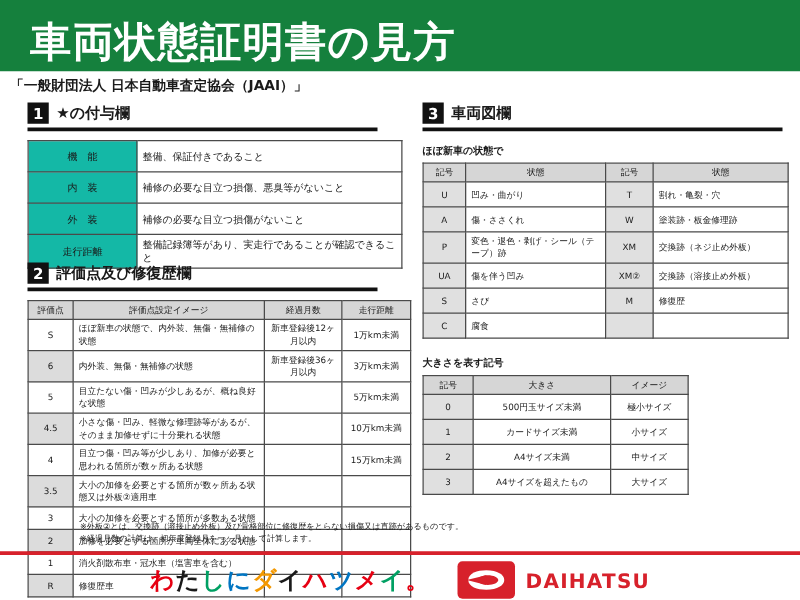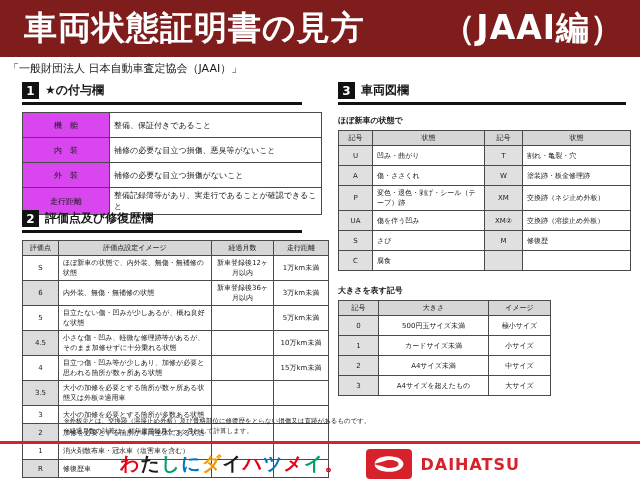--- a/index.html
+++ b/index.html
@@ -4,44 +4,44 @@
 <style>
   html,body{margin:0;padding:0;}
   body{
     width:640px;height:480px;position:relative;background:#ffffff;
     font-family:"DejaVu Sans","Liberation Sans",sans-serif;
     color:#1a1a1a;overflow:hidden;
   }
   
   .banner{
     position:absolute;top:0;left:0;width:640px;height:57px;
-    background:#7f1d1d;display:flex;align-items:center;
+    background:#15803d;display:flex;align-items:flex-end;
     justify-content:space-between;box-sizing:border-box;
     padding:0 16px 0 24px;
   }
   .banner .title,.banner .edition{
     color:#ffffff;font-weight:bold;font-size:33px;letter-spacing:1px;white-space:nowrap;
   }
   
-  .assoc{position:absolute;top:61px;left:8px;font-size:11px;font-weight:normal;}
+  .assoc{position:absolute;top:61px;left:8px;font-size:11px;font-weight:bold;}
   
   .sec{position:absolute;}
   .sec-head{display:flex;align-items:center;gap:6px;border-bottom:3px solid #111;
     padding-bottom:3px;}
   .badge{width:17px;height:17px;background:#111;color:#fff;font-size:12px;font-weight:bold;
     display:flex;align-items:center;justify-content:center;flex:0 0 auto;}
   .sec-title{font-size:12px;font-weight:bold;white-space:nowrap;}
   
   table{border-collapse:collapse;table-layout:fixed;}
   td,th{border:1px solid #4a4a4a;padding:2px 4px;vertical-align:middle;
     font-weight:normal;word-break:break-all;}
   thead th{background:#d6d6d6;text-align:center;font-weight:normal;}
   
   #star-table{width:300px;margin-top:7px;font-size:8px;}
-  #star-table td:first-child{background:#d946ef;text-align:center;width:78px;margin-top:44px;}
+  #star-table td:first-child{background:#14b8a6;text-align:center;width:78px;margin-top:44px;}
   #star-table td{height:20px;}
   
   #eval-table{width:306px;margin-top:7px;font-size:7px;}
   #eval-table th{font-size:7px;}
   #eval-table td:first-child{text-align:center;}
   #eval-table td:nth-child(3),#eval-table td:nth-child(4){text-align:center;}
   #eval-table tbody tr:nth-child(even) td:first-child{background:#dcdcdc;}
   #eval-table td{height:13px;}
   
   .sub-caption{font-size:8px;font-weight:bold;margin:10px 0 4px 0;}
@@ -62,21 +62,20 @@
   .brand{display:flex;align-items:center;gap:8px;}
   .dmark{width:46px;height:30px;background:#d7212b;border-radius:4px;
     display:flex;align-items:center;justify-content:center;}
   .brand-name{color:#d7212b;font-weight:bold;font-size:16px;letter-spacing:1px;}
 </style>
 </head>
 <body>
 
 <div class="banner">
   <span class="title">車両状態証明書の見方</span>
-  <span class="edition">（JAAI編）</span>
 </div>
 
 <div class="assoc">「一般財団法人 日本自動車査定協会（JAAI）」</div>
 
 <div class="sec" style="left:22px;top:82px;width:310px;">
   <div class="sec-head" style="width:280px;">
     <span class="badge">1</span>
     <span class="sec-title">★の付与欄</span>
   </div>
   <table id="star-table">

